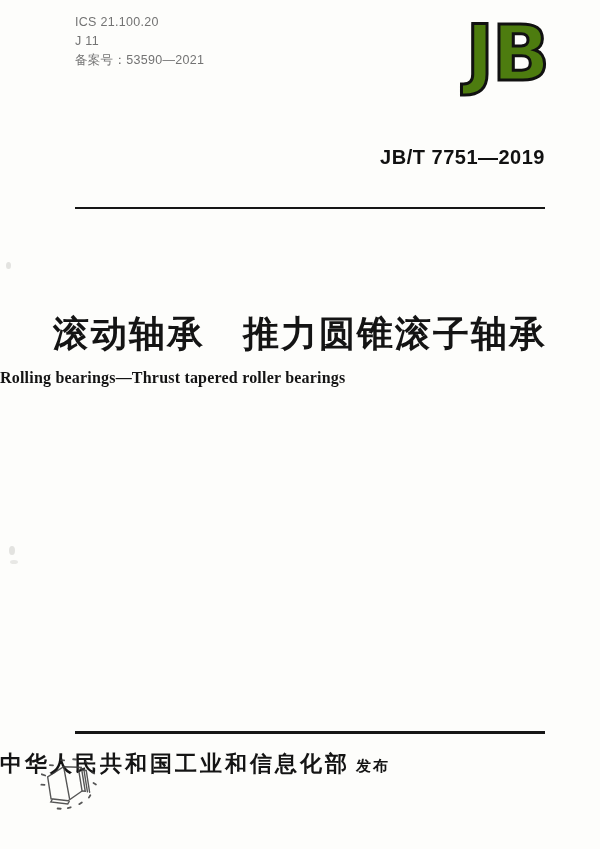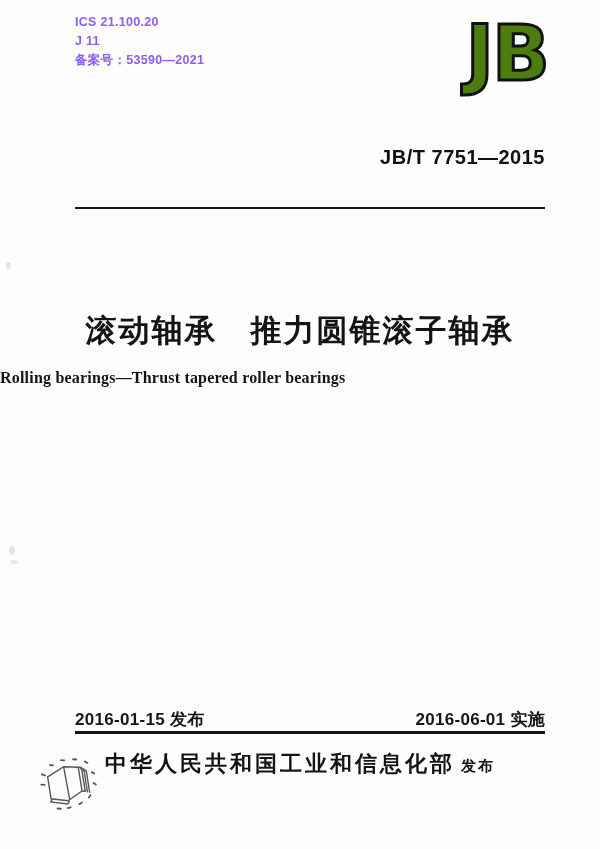--- a/index.html
+++ b/index.html
@@ -11,24 +11,24 @@
     position:relative;
     width:600px;height:849px;
     margin:0 auto;
     background:#fdfdfb;
     color:#1a1a1a;
     overflow:hidden;
   }
   
   .biblio{
     position:absolute;left:75px;top:13px;
-    font-size:12.5px;font-weight:700;
+    font-size:12.5px;font-weight:400;
     line-height:19px;
     letter-spacing:0.3px;
-    color:#8b5cf6;
+    color:#737373;
   }
   
   .logo{
     position:absolute;top:16px;right:52px;
     font-family:"DejaVu Sans","Liberation Sans",sans-serif;
     font-size:76px;font-weight:900;
     line-height:1;
     letter-spacing:-2px;
     color:#4d7c0f;
     -webkit-text-stroke:3px #111;
@@ -65,21 +65,21 @@
     height:2px;background:#161616;
   }
   .rule-bottom{
     position:absolute;left:75px;right:55px;top:731px;
     height:2.5px;background:#161616;
   }
   
   .title-cn{
     position:absolute;left:0;top:310px;
     width:100%;text-align:center;
-    font-size:31px;font-weight:700;
+    font-size:36px;font-weight:700;
     letter-spacing:2px;
     color:#141414;
   }
   .title-en{
     position:absolute;left:0;top:369px;
     width:100%;text-align:left;
     font-family:"Liberation Serif","DejaVu Serif",serif;
     font-size:16px;font-weight:700;
     letter-spacing:0.2px;
     color:#141414;
@@ -88,21 +88,21 @@
   .dates{
     position:absolute;left:75px;right:55px;top:708px;
     display:flex;justify-content:space-between;
     font-size:17px;font-weight:700;
     letter-spacing:0.3px;
     color:#161616;
   }
   
   .publisher-row{
     position:absolute;left:0;top:749px;
-    width:100%;text-align:center;
+    width:100%;text-align:left;
     white-space:nowrap;
     color:#141414;
   }
   .publisher-row .pub{
     font-size:22px;font-weight:600;
     letter-spacing:3px;
   }
   .publisher-row .pub-action{
     font-size:15px;font-weight:600;
     letter-spacing:2px;
@@ -133,32 +133,28 @@
   <div class="biblio">
     <div>ICS 21.100.20</div>
     <div>J 11</div>
     <div>备案号：53590—2021</div>
   </div>
 
   <div class="logo">JB</div>
 
 
   <div class="std-num">
-    <div class="num">JB/T 7751—2015</div>
+    <div class="num">JB/T 7751—2019</div>
   </div>
 
   <div class="rule-top"></div>
 
   <div class="title-cn">滚动轴承　推力圆锥滚子轴承</div>
   <div class="title-en">Rolling bearings—Thrust tapered roller bearings</div>
 
-  <div class="dates">
-    <span>2016-01-15 发布</span>
-    <span>2016-06-01 实施</span>
-  </div>
 
   <div class="rule-bottom"></div>
 
   <div class="publisher-row">
     <span class="pub">中华人民共和国工业和信息化部</span><span class="pub-action">发布</span>
   </div>
 
   <svg class="seal" viewBox="0 0 62 52" xmlns="http://www.w3.org/2000/svg">
     <g fill="none" stroke="#3a3a3a" stroke-width="1.4" stroke-linecap="round">
 

